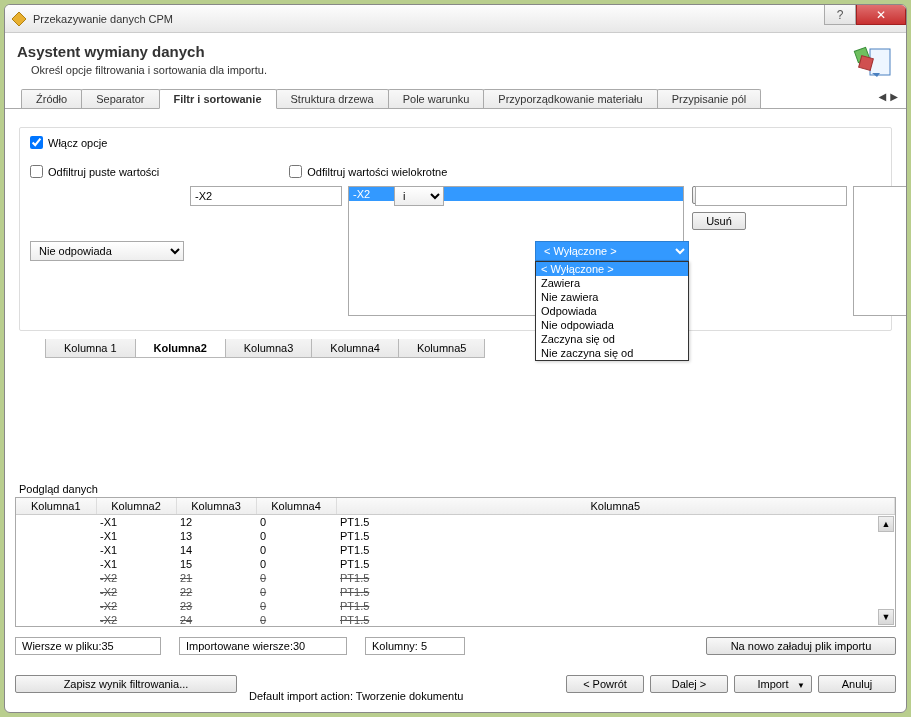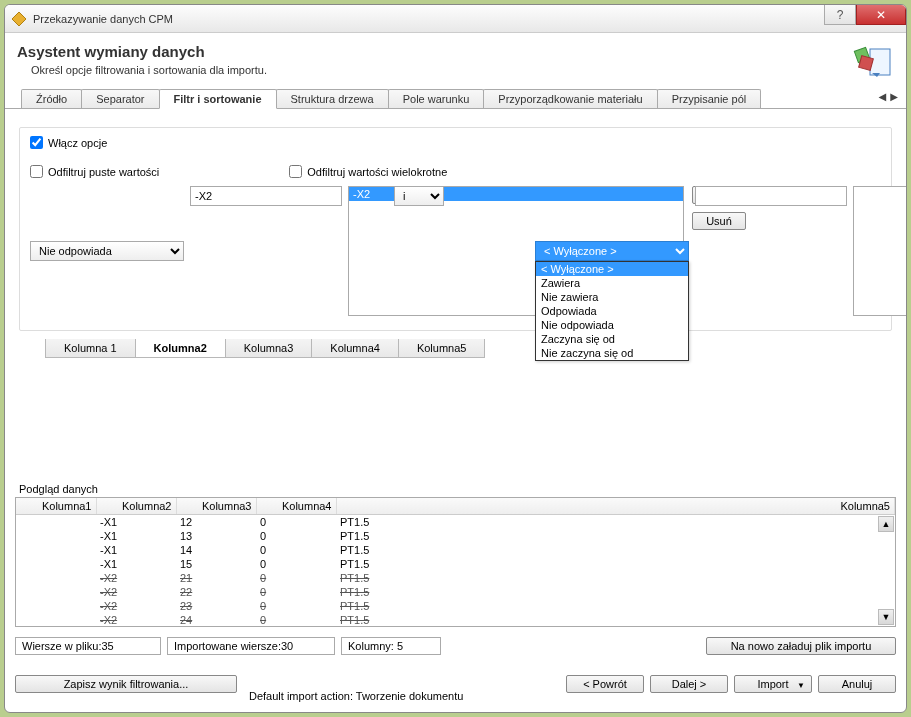--- a/index.html
+++ b/index.html
@@ -41,26 +41,26 @@
 .dropdown-open { position: absolute; top: 20px; left: 0; width: 154px; border: 1px solid #333; background: #fff; z-index: 50; box-shadow: 1px 1px 3px rgba(0,0,0,0.2); }
 .dropdown-open .opt { padding: 1px 5px; }
 .dropdown-open .opt.hi { background: #3399ff; color: #fff; }
 .subtab { padding: 3px 18px; border: 1px solid #b8b8b8; border-top: none; background: linear-gradient(#f4f4f4, #e8e8e8); margin-right: -1px; margin-left: 0; }
 .subtab.active { background: #fff; font-weight: bold; }
 .subtabs-row { display: flex; margin-left: 26px; }
 .preview { margin: 0 10px 6px; }
 .preview .lbl { margin-bottom: 2px; padding-left: 4px; }
 .grid { border: 1px solid #aaa; height: 130px; overflow: auto; background: #fff; position: relative; }
 .grid table { width: 100%; border-collapse: collapse; }
-.grid th { text-align: right; font-weight: normal; padding: 2px 4px; border-right: 1px solid #ddd; border-bottom: 1px solid #ccc; background: linear-gradient(#fafafa, #eee); position: sticky; top: 0; }
+.grid th { text-align: center; font-weight: normal; padding: 2px 4px; border-right: 1px solid #ddd; border-bottom: 1px solid #ccc; background: linear-gradient(#fafafa, #eee); position: sticky; top: 0; }
 .grid td { padding: 1px 4px; }
 .grid tr.struck td { text-decoration: line-through; color: #555; }
 .grid .scrollup { position: absolute; right: 1px; top: 18px; width: 16px; height: 16px; background: linear-gradient(#f0f0f0,#d8d8d8); border: 1px solid #bbb; display: flex; align-items: center; justify-content: center; font-size: 9px; }
 .grid .scrolldown { position: absolute; right: 1px; bottom: 1px; width: 16px; height: 16px; background: linear-gradient(#f0f0f0,#d8d8d8); border: 1px solid #bbb; display: flex; align-items: center; justify-content: center; font-size: 9px; }
-.statusrow { display: flex; gap: 6px; padding: 4px 10px; align-items: center; }
+.statusrow { display: flex; gap: 18px; padding: 4px 10px; align-items: center; }
 .statusbox { border: 1px solid #aaa; padding: 2px 6px; background: #fff; }
 .statusrow .reload { margin-left: auto; width: 190px; }
 .footer { display: flex; gap: 6px; padding: 6px 10px 10px; align-items: center; }
 .footer .save { width: 222px; }
 .footer .info { margin-left: 6px; margin-top: 25px; }
 .footer .spacer { flex: 1; }
 .footer .navbtn { min-width: 78px; }
 .footer .importbtn { min-width: 78px; position: relative; }
 .footer .importbtn .caret { position: absolute; right: 6px; top: 5px; font-size: 8px; }
 .condwrap { position: relative; width: 154px; }

